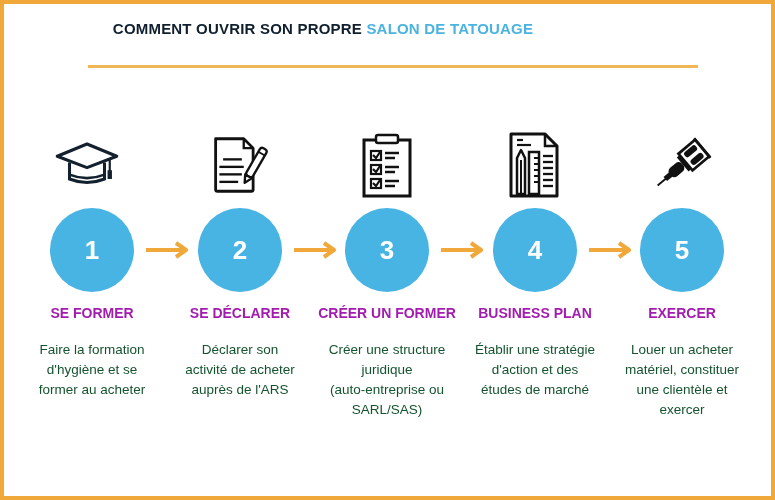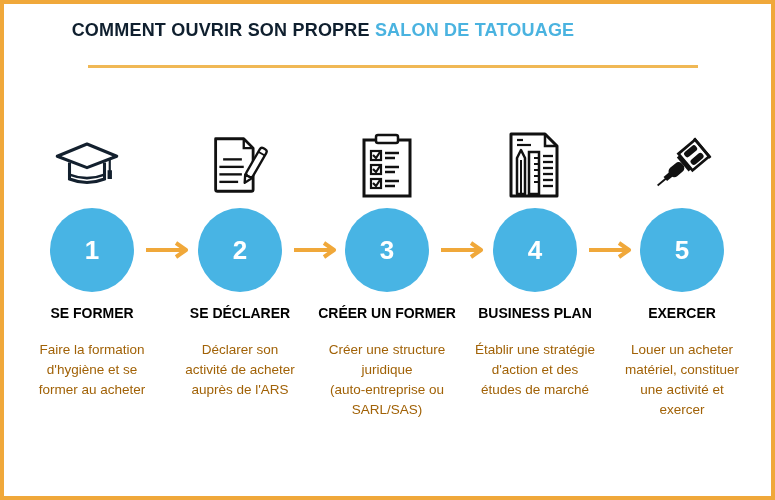--- a/index.html
+++ b/index.html
@@ -4,43 +4,43 @@
 <style>
   * { box-sizing: border-box; margin: 0; padding: 0; }
   html, body { width: 775px; height: 500px; background: #ffffff; overflow: hidden; }
   body { font-family: "Liberation Sans", "DejaVu Sans", sans-serif; }
   .frame {
     position: absolute; left: 0; top: 0; width: 775px; height: 500px;
     border: 4px solid #f0a83a; background: #fff;
   }
   .title {
     position: absolute; left: 0; width: 646px; top: 20px; text-align: center;
-    font-size: 18px; font-weight: bold; color: #0f1f2e; letter-spacing: 0.2px;
+    font-size: 15px; font-weight: bold; color: #0f1f2e; letter-spacing: 0.2px;
   }
   .title .accent { color: #4ab3e0; }
   .rule {
     position: absolute; left: 88px; top: 65px; width: 610px; height: 3px; background: #f0b855;
   }
   .step { position: absolute; top: 0; width: 150px; height: 500px; }
   .icon {
     position: absolute; top: 130px; left: 45px; width: 60px; height: 70px;
     display: flex; align-items: center; justify-content: center;
   }
   .circle {
     position: absolute; top: 208px; left: 33px; width: 84px; height: 84px; border-radius: 50%;
     background: #48b4e4; color: #fff; font-size: 26px; font-weight: bold;
     display: flex; align-items: center; justify-content: center;
   }
   .heading {
     position: absolute; top: 305px; left: -5px; width: 160px; text-align: center;
-    font-size: 14px; font-weight: bold; color: #000000; white-space: nowrap;
+    font-size: 14px; font-weight: bold; color: #a21caf; white-space: nowrap;
   }
   .desc {
     position: absolute; top: 340px; left: 0; width: 150px; text-align: center;
-    font-size: 13.5px; line-height: 20px; color: #a16207;
+    font-size: 13.5px; line-height: 20px; color: #14532d;
   }
   .arrow { position: absolute; top: 241px; width: 44px; height: 18px; }
 </style>
 </head>
 <body>
 
 <div class="frame"></div>
 
 <div class="title"><span>COMMENT OUVRIR SON PROPRE </span><span class="accent">SALON DE TATOUAGE</span></div>
 <div class="rule"></div>
@@ -191,16 +191,16 @@
         <rect x="42" y="32" width="16" height="7" rx="3" fill="#111"></rect>
         <line x1="62" y1="16" x2="62" y2="44" stroke="#111" stroke-width="3"></line>
       </g>
     </svg>
   </div>
   <div class="circle">5</div>
   <div class="heading">EXERCER</div>
   <div class="desc">
     <div>Louer un acheter</div>
     <div>matériel, constituer</div>
-    <div>une activité et</div>
+    <div>une clientèle et</div>
     <div>exercer</div>
   </div>
 </div>
 
 </body></html>

